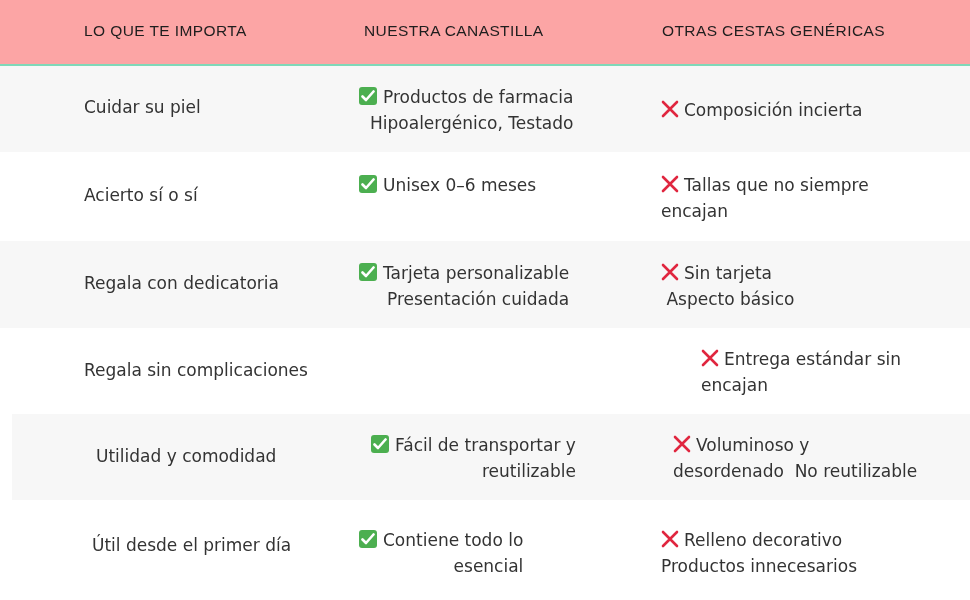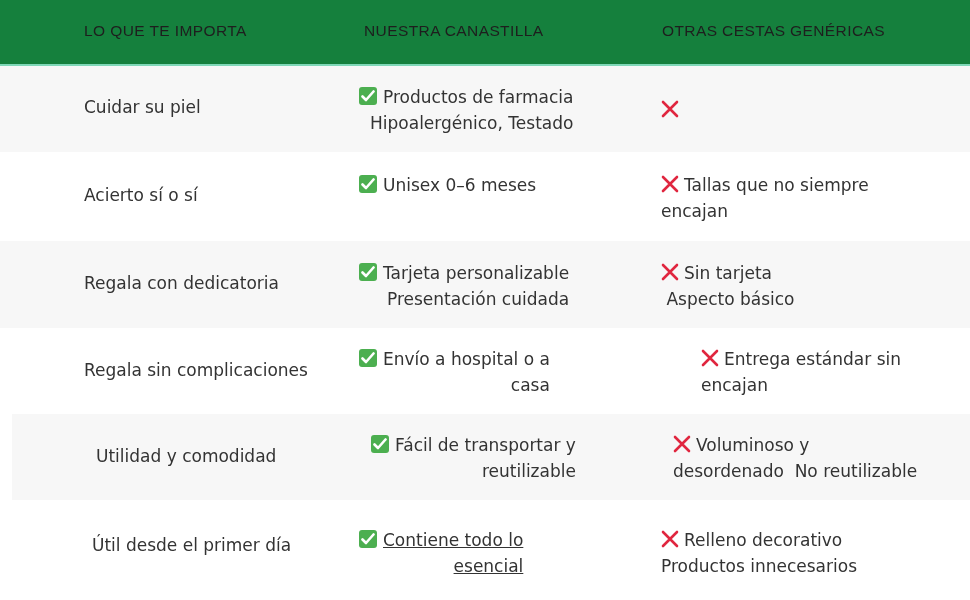--- a/index.html
+++ b/index.html
@@ -1,19 +1,19 @@
 <!DOCTYPE html>
 <html><head>
 <meta charset="utf-8">
 <style>
   * { margin:0; padding:0; box-sizing:border-box; }
   html, body { width:970px; height:600px; background:#ffffff; overflow:hidden; }
   body { font-family: "DejaVu Sans", sans-serif; color:#2b2b2b; }
   .table { position:relative; width:970px; height:600px; }
-  .header { position:absolute; left:0; top:0; width:970px; height:64px; background:#15803d; }
+  .header { position:absolute; left:0; top:0; width:970px; height:64px; background:#fca5a5; }
   .hcell { position:absolute; top:22px; font-size:15.5px; letter-spacing:0.4px; color:#1e1e1e; font-family:"Liberation Sans", sans-serif; }
   .divider { position:absolute; left:0; top:64px; width:970px; height:2px; background:#7fd8b8; }
   .row { position:absolute; left:0; width:970px;padding-left:16px; }
   .row.shade { background:#f7f7f7; }
   .c1 { position:absolute; left:84px; font-size:17px; color:#333; }
   .c2, .c3 { position:absolute; font-size:17px; line-height:26px; color:#333; white-space:pre; }
   .c2 { left:359px;text-align:right; }
   .c3 { left:661px; }
   .check { display:inline-block; width:18px; height:18px; background:#4caf50; border-radius:3px; vertical-align:-2px; margin-right:6px; position:relative; }
   .check svg { position:absolute; left:2px; top:3px; }
@@ -31,21 +31,21 @@
   <div class="divider"></div>
 
   <div id="rows">
       <div class="row shade" style="top: 66px; height: 86px;">
         <div class="c1" style="top: 31px;">Cuidar su piel</div>
         <div class="c2" style="top: 18px;"><div><span class="check"><svg width="14" height="12" viewBox="0 0 14 12">
                 <path d="M1.5 6.5 L5 10 L12.5 1.5" stroke="#fff" stroke-width="2.6" fill="none" stroke-linecap="round" stroke-linejoin="round"></path>
               </svg></span><span>Productos de farmacia</span></div><div><span>Hipoalergénico, Testado</span></div></div>
         <div class="c3" style="top: 31px;"><div><span class="cross"><svg width="18" height="18" viewBox="0 0 18 18">
                 <path d="M2 2 L16 16 M16 2 L2 16" stroke="#e0263f" stroke-width="2.6" stroke-linecap="round"></path>
-              </svg></span></div></div>
+              </svg></span><span>Composición incierta</span></div></div>
       </div>
       <div class="row" style="top: 152px; height: 89px;">
         <div class="c1" style="top: 33px;">Acierto sí o sí</div>
         <div class="c2" style="top: 20px;"><div><span class="check"><svg width="14" height="12" viewBox="0 0 14 12">
                 <path d="M1.5 6.5 L5 10 L12.5 1.5" stroke="#fff" stroke-width="2.6" fill="none" stroke-linecap="round" stroke-linejoin="round"></path>
               </svg></span><span>Unisex 0–6 meses</span></div></div>
         <div class="c3" style="top: 20px;"><div><span class="cross"><svg width="18" height="18" viewBox="0 0 18 18">
                 <path d="M2 2 L16 16 M16 2 L2 16" stroke="#e0263f" stroke-width="2.6" stroke-linecap="round"></path>
               </svg></span><span>Tallas que no siempre</span></div><div><span>encajan</span></div></div>
       </div>
@@ -53,39 +53,36 @@
         <div class="c1" style="top: 32px;">Regala con dedicatoria</div>
         <div class="c2" style="top: 19px;"><div><span class="check"><svg width="14" height="12" viewBox="0 0 14 12">
                 <path d="M1.5 6.5 L5 10 L12.5 1.5" stroke="#fff" stroke-width="2.6" fill="none" stroke-linecap="round" stroke-linejoin="round"></path>
               </svg></span><span>Tarjeta personalizable</span></div><div><span>Presentación cuidada</span></div></div>
         <div class="c3" style="top: 19px;"><div><span class="cross"><svg width="18" height="18" viewBox="0 0 18 18">
                 <path d="M2 2 L16 16 M16 2 L2 16" stroke="#e0263f" stroke-width="2.6" stroke-linecap="round"></path>
               </svg></span><span>Sin tarjeta</span></div><div><span> Aspecto básico</span></div></div>
       </div>
       <div class="row" style="top: 328px; height: 86px;">
         <div class="c1" style="top: 32px;">Regala sin complicaciones</div>
-        <div class="c2" style="top: 18px;"><div><span class="check"><svg width="14" height="12" viewBox="0 0 14 12">
-                <path d="M1.5 6.5 L5 10 L12.5 1.5" stroke="#fff" stroke-width="2.6" fill="none" stroke-linecap="round" stroke-linejoin="round"></path>
-              </svg></span><span>Envío a hospital o a</span></div><div><span>casa</span></div></div>
         <div class="c3" style="top: 18px; margin-left: 40px;"><div><span class="cross"><svg width="18" height="18" viewBox="0 0 18 18">
                 <path d="M2 2 L16 16 M16 2 L2 16" stroke="#e0263f" stroke-width="2.6" stroke-linecap="round"></path>
               </svg></span><span>Entrega estándar sin</span></div><div><span>encajan</span></div></div>
       </div>
       <div class="row shade" style="top: 414px; height: 86px; margin-left: 12px;">
         <div class="c1" style="top: 32px;">Utilidad y comodidad</div>
         <div class="c2" style="top: 18px;"><div><span class="check"><svg width="14" height="12" viewBox="0 0 14 12">
                 <path d="M1.5 6.5 L5 10 L12.5 1.5" stroke="#fff" stroke-width="2.6" fill="none" stroke-linecap="round" stroke-linejoin="round"></path>
               </svg></span><span>Fácil de transportar y</span></div><div><span>reutilizable</span></div></div>
         <div class="c3" style="top: 18px;"><div><span class="cross"><svg width="18" height="18" viewBox="0 0 18 18">
                 <path d="M2 2 L16 16 M16 2 L2 16" stroke="#e0263f" stroke-width="2.6" stroke-linecap="round"></path>
               </svg></span><span>Voluminoso y</span></div><div><span>desordenado  No reutilizable</span></div></div>
       </div>
       <div class="row" style="top: 500px; height: 100px;">
         <div class="c1" style="top: 35px; margin-left: 8px;">Útil desde el primer día</div>
-        <div class="c2" style="top: 27px; text-decoration: underline;"><div><span class="check"><svg width="14" height="12" viewBox="0 0 14 12">
+        <div class="c2" style="top: 27px;"><div><span class="check"><svg width="14" height="12" viewBox="0 0 14 12">
                 <path d="M1.5 6.5 L5 10 L12.5 1.5" stroke="#fff" stroke-width="2.6" fill="none" stroke-linecap="round" stroke-linejoin="round"></path>
               </svg></span><span>Contiene todo lo</span></div><div><span>esencial</span></div></div>
         <div class="c3" style="top: 27px;"><div><span class="cross"><svg width="18" height="18" viewBox="0 0 18 18">
                 <path d="M2 2 L16 16 M16 2 L2 16" stroke="#e0263f" stroke-width="2.6" stroke-linecap="round"></path>
               </svg></span><span>Relleno decorativo</span></div><div><span>Productos innecesarios</span></div></div>
       </div>
     </div>
 </div>
 
 </body></html>

